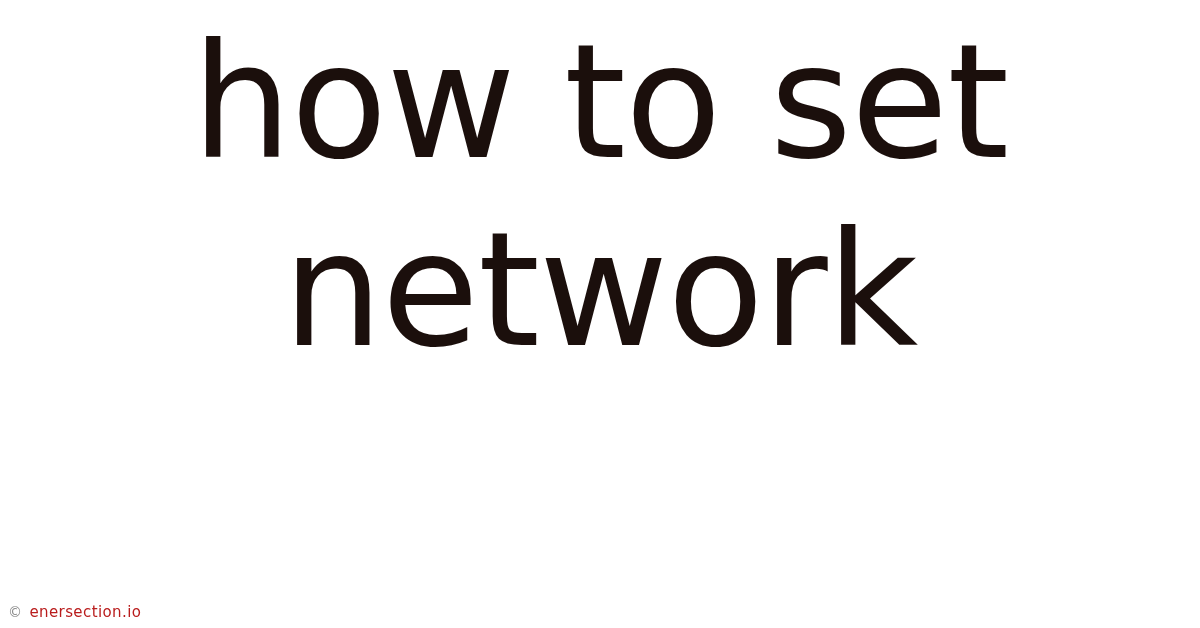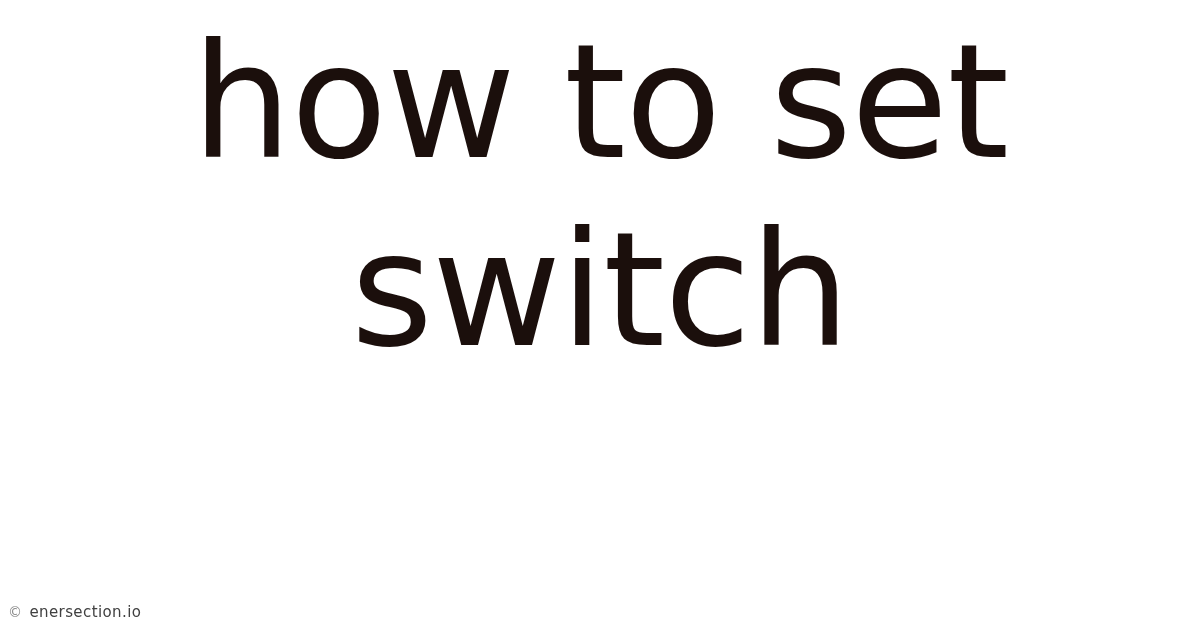--- a/index.html
+++ b/index.html
@@ -64,31 +64,31 @@
     letter-spacing: 0.4px;
   }
 
   .footer-mark {
     font-size: 14px;
     line-height: 18px;
     color: #8a8a8a;
   }
 
   .footer-text {
-    color: #404040;
+    color: #b91c1c;
   }
 </style>
 </head>
 <body>
 
 <div class="card">
 
   <div class="title-block">
     <span class="title-line">how to set</span>
-    <span class="title-line">switch</span>
+    <span class="title-line">network</span>
   </div>
 
   <div class="footer">
     <span class="footer-mark">©</span>
     <span class="footer-text">enersection.io</span>
   </div>
 
 </div>
 
 </body></html>

